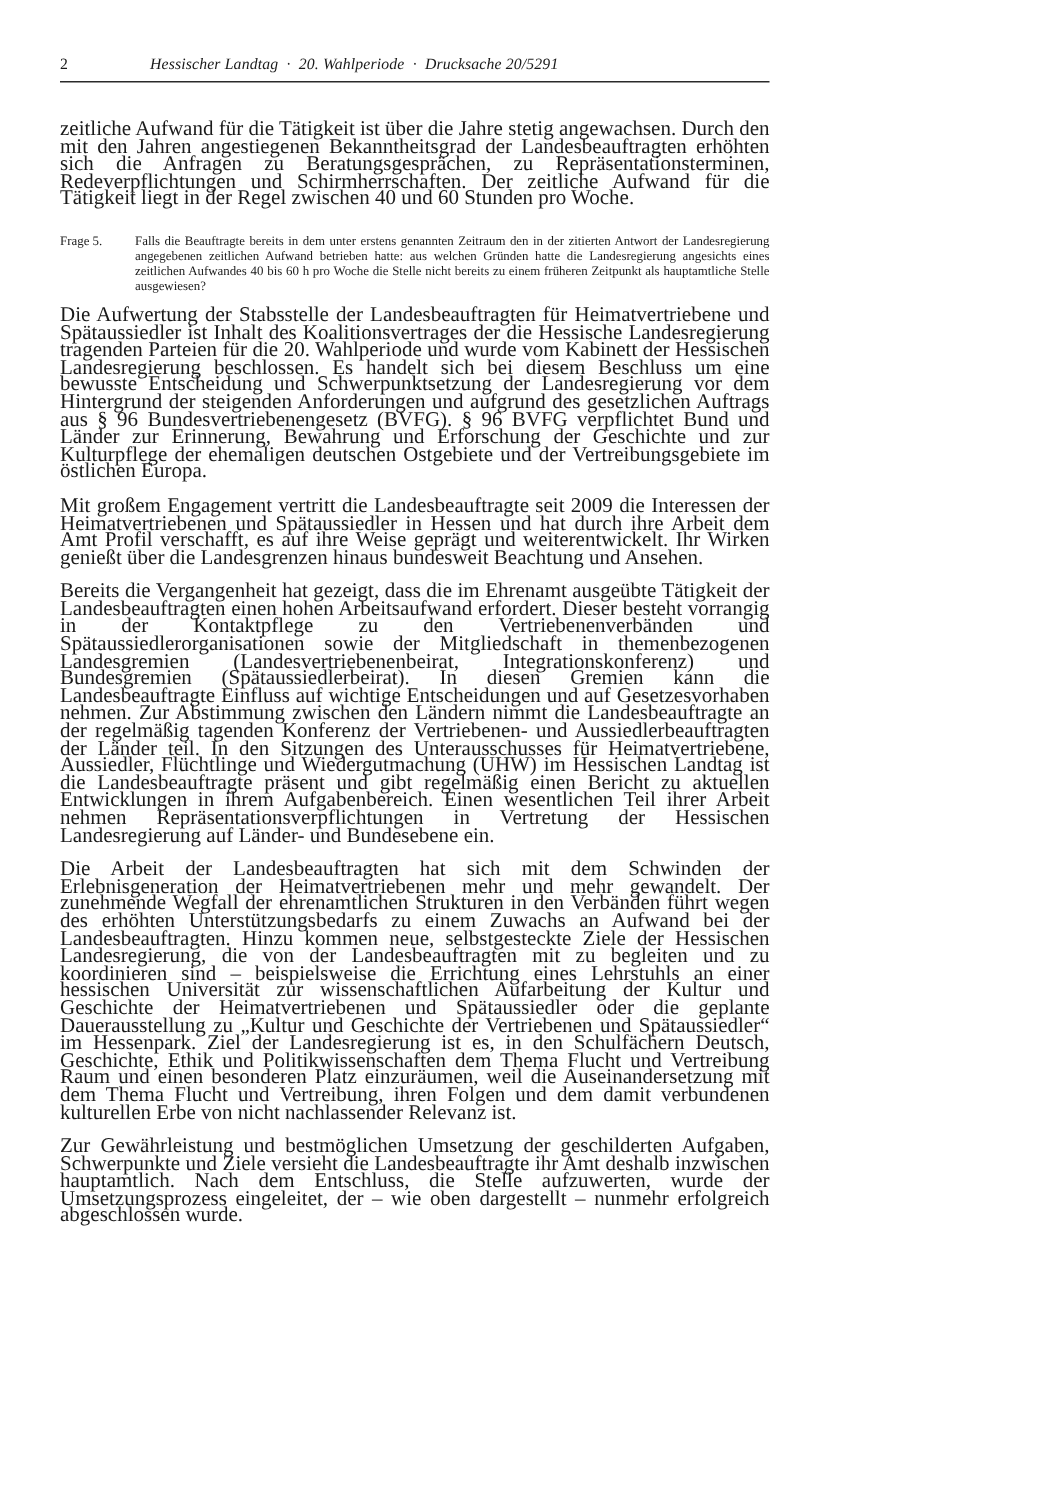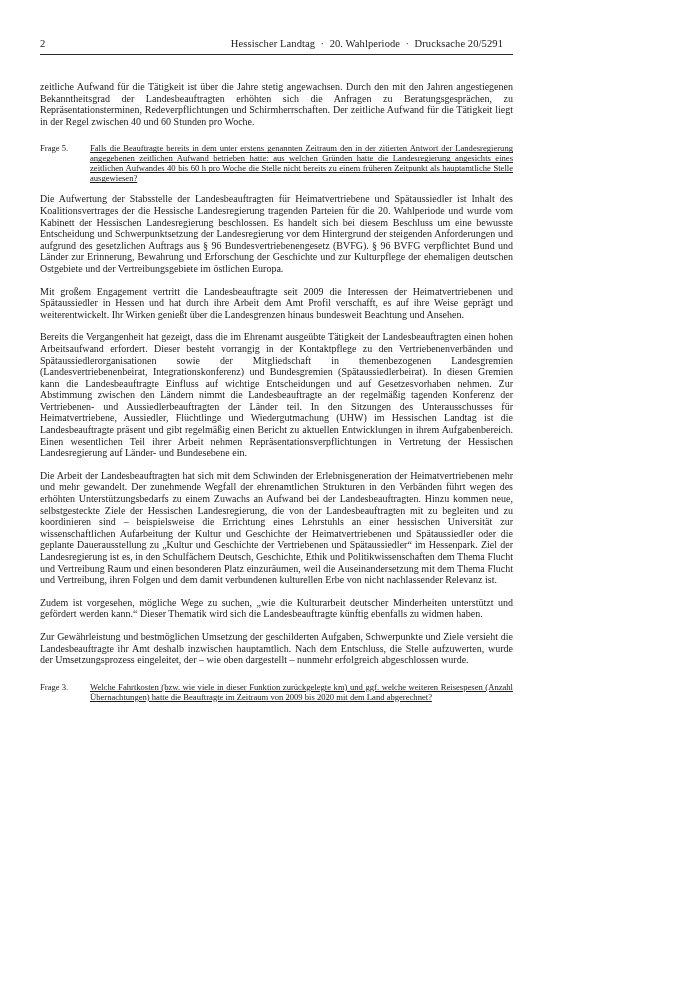--- a/index.html
+++ b/index.html
@@ -31,38 +31,39 @@
     align-items: baseline;
     font-size: 10.5px;
     line-height: 12px;
   }
   .page-number {
     width: 60px;
     flex: none;
   }
   .header-title {
     flex: 1;
-    text-align: right;
+    text-align: left;
     letter-spacing: 0.1px;
+    font-style: italic;
   }
   .header-spacer {
     width: 10px;
     flex: none;
   }
   .rule {
     border: none;
     border-top: 1px solid #2a2a2a;
     margin: 4px 0 0 0;
     height: 0;
   }
   .docbody {
     margin-top: 26px;
   }
   p.para {
-    font-size: 10px;
+    font-size: 14px;
     line-height: 11.6px;
     text-align: justify;
     margin: 0 0 11px 0;
     hyphens: auto;
     font-family: Liberation Serif, serif;
     -webkit-hyphens: auto;
   }
   .question {
     display: flex;
     font-size: 8.6px;
@@ -70,21 +71,20 @@
     margin: 16px 0 10px 0;
   }
   .q-label {
     width: 50px;
     flex: none;
   }
   .q-text {
     flex: 1;
     text-align: justify;
     hyphens: auto;
-    text-decoration: underline;
     -webkit-hyphens: auto;
   }
 </style>
 </head>
 <body>
 
 <div class="page">
   <div class="content">
 
     <div class="header">
@@ -98,22 +98,17 @@
 
     <p class="para">zeitliche Aufwand für die Tätigkeit ist über die Jahre stetig angewachsen. Durch den mit den Jahren angestiegenen Bekanntheitsgrad der Landesbeauftragten erhöhten sich die Anfragen zu Beratungsgesprächen, zu Repräsentationsterminen, Redeverpflichtungen und Schirmherrschaften. Der zeitliche Aufwand für die Tätigkeit liegt in der Regel zwischen 40 und 60 Stunden pro Woche.</p>
         <div class="question">
           <span class="q-label">Frage 5.</span>
           <span class="q-text">Falls die Beauftragte bereits in dem unter erstens genannten Zeitraum den in der zitierten Antwort der Landesregierung angegebenen zeitlichen Aufwand betrieben hatte: aus welchen Gründen hatte die Landesregierung angesichts eines zeitlichen Aufwandes 40 bis 60 h pro Woche die Stelle nicht bereits zu einem früheren Zeitpunkt als hauptamtliche Stelle ausgewiesen?</span>
         </div>
         <p class="para">Die Aufwertung der Stabsstelle der Landesbeauftragten für Heimatvertriebene und Spätaussiedler ist Inhalt des Koalitionsvertrages der die Hessische Landesregierung tragenden Parteien für die 20. Wahlperiode und wurde vom Kabinett der Hessischen Landesregierung beschlossen. Es handelt sich bei diesem Beschluss um eine bewusste Entscheidung und Schwerpunktsetzung der Landesregierung vor dem Hintergrund der steigenden Anforderungen und aufgrund des gesetzlichen Auftrags aus § 96 Bundesvertriebenengesetz (BVFG). § 96 BVFG verpflichtet Bund und Länder zur Erinnerung, Bewahrung und Erforschung der Geschichte und zur Kulturpflege der ehemaligen deutschen Ostgebiete und der Vertreibungsgebiete im östlichen Europa.</p>
         <p class="para">Mit großem Engagement vertritt die Landesbeauftragte seit 2009 die Interessen der Heimatvertriebenen und Spätaussiedler in Hessen und hat durch ihre Arbeit dem Amt Profil verschafft, es auf ihre Weise geprägt und weiterentwickelt. Ihr Wirken genießt über die Landesgrenzen hinaus bundesweit Beachtung und Ansehen.</p>
         <p class="para">Bereits die Vergangenheit hat gezeigt, dass die im Ehrenamt ausgeübte Tätigkeit der Landesbeauftragten einen hohen Arbeitsaufwand erfordert. Dieser besteht vorrangig in der Kontaktpflege zu den Vertriebenenverbänden und Spätaussiedlerorganisationen sowie der Mitgliedschaft in themenbezogenen Landesgremien (Landesvertriebenenbeirat, Integrationskonferenz) und Bundesgremien (Spätaussiedlerbeirat). In diesen Gremien kann die Landesbeauftragte Einfluss auf wichtige Entscheidungen und auf Gesetzesvorhaben nehmen. Zur Abstimmung zwischen den Ländern nimmt die Landesbeauftragte an der regelmäßig tagenden Konferenz der Vertriebenen- und Aussiedlerbeauftragten der Länder teil. In den Sitzungen des Unterausschusses für Heimatvertriebene, Aussiedler, Flüchtlinge und Wiedergutmachung (UHW) im Hessischen Landtag ist die Landesbeauftragte präsent und gibt regelmäßig einen Bericht zu aktuellen Entwicklungen in ihrem Aufgabenbereich. Einen wesentlichen Teil ihrer Arbeit nehmen Repräsentationsverpflichtungen in Vertretung der Hessischen Landesregierung auf Länder- und Bundesebene ein.</p>
         <p class="para">Die Arbeit der Landesbeauftragten hat sich mit dem Schwinden der Erlebnisgeneration der Heimatvertriebenen mehr und mehr gewandelt. Der zunehmende Wegfall der ehrenamtlichen Strukturen in den Verbänden führt wegen des erhöhten Unterstützungsbedarfs zu einem Zuwachs an Aufwand bei der Landesbeauftragten. Hinzu kommen neue, selbstgesteckte Ziele der Hessischen Landesregierung, die von der Landesbeauftragten mit zu begleiten und zu koordinieren sind – beispielsweise die Errichtung eines Lehrstuhls an einer hessischen Universität zur wissenschaftlichen Aufarbeitung der Kultur und Geschichte der Heimatvertriebenen und Spätaussiedler oder die geplante Dauerausstellung zu „Kultur und Geschichte der Vertriebenen und Spätaussiedler“ im Hessenpark. Ziel der Landesregierung ist es, in den Schulfächern Deutsch, Geschichte, Ethik und Politikwissenschaften dem Thema Flucht und Vertreibung Raum und einen besonderen Platz einzuräumen, weil die Auseinandersetzung mit dem Thema Flucht und Vertreibung, ihren Folgen und dem damit verbundenen kulturellen Erbe von nicht nachlassender Relevanz ist.</p>
-        <p class="para">Zudem ist vorgesehen, mögliche Wege zu suchen, „wie die Kulturarbeit deutscher Minderheiten unterstützt und gefördert werden kann.“ Dieser Thematik wird sich die Landesbeauftragte künftig ebenfalls zu widmen haben.</p>
         <p class="para">Zur Gewährleistung und bestmöglichen Umsetzung der geschilderten Aufgaben, Schwerpunkte und Ziele versieht die Landesbeauftragte ihr Amt deshalb inzwischen hauptamtlich. Nach dem Entschluss, die Stelle aufzuwerten, wurde der Umsetzungsprozess eingeleitet, der – wie oben dargestellt – nunmehr erfolgreich abgeschlossen wurde.</p>
-        <div class="question">
-          <span class="q-label">Frage 3.</span>
-          <span class="q-text">Welche Fahrtkosten (bzw. wie viele in dieser Funktion zurückgelegte km) und ggf. welche weiteren Reisespesen (Anzahl Übernachtungen) hatte die Beauftragte im Zeitraum von 2009 bis 2020 mit dem Land abgerechnet?</span>
-        </div>
       </div>
 
   </div>
 </div>
 
 </body></html>

